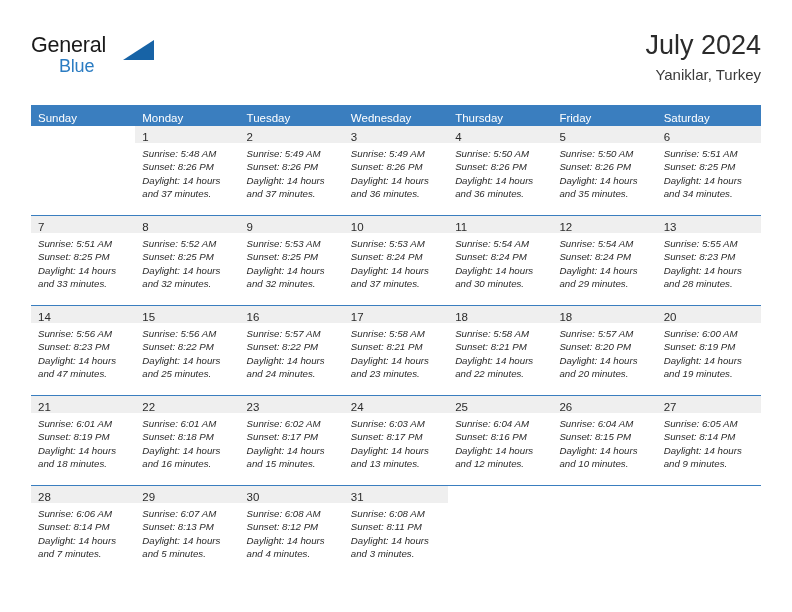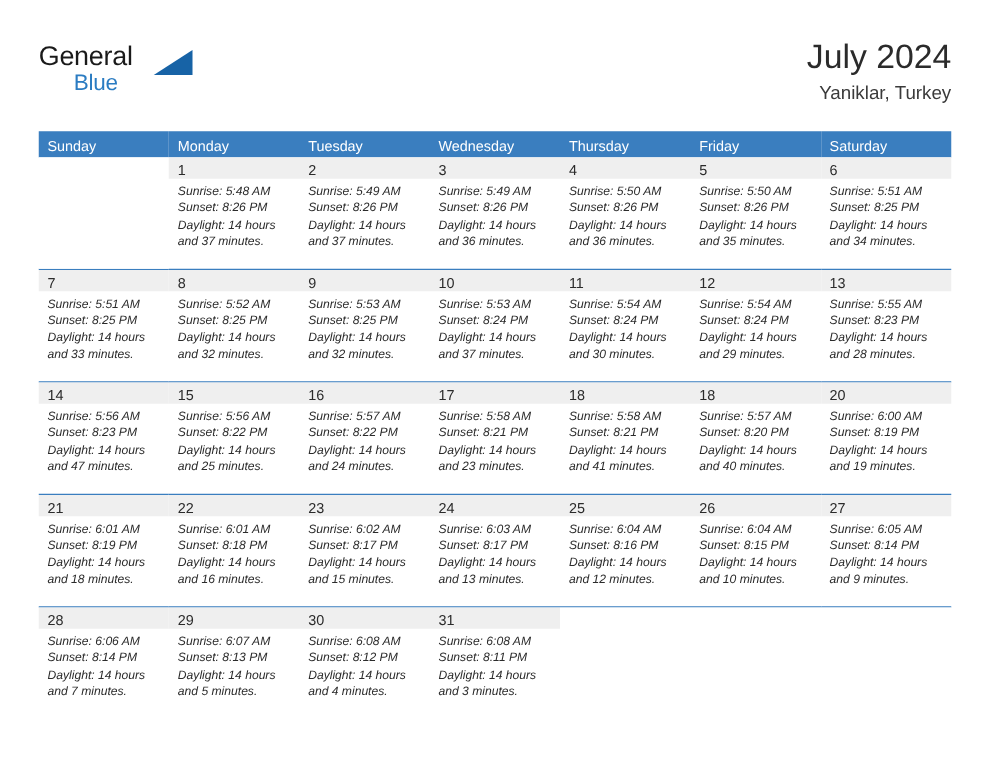--- a/index.html
+++ b/index.html
@@ -377,32 +377,32 @@
               </div>
             </div>
           </td>
           <td>
             <div class="cell">
               <div class="daynum-band"><span class="daynum">18</span></div>
               <div class="cell-body">
                 <div class="cell-line">Sunrise: 5:58 AM</div>
                 <div class="cell-line">Sunset: 8:21 PM</div>
                 <div class="cell-line">Daylight: 14 hours</div>
-                <div class="cell-line">and 41 minutes.</div>
+                <div class="cell-line">and 22 minutes.</div>
               </div>
             </div>
           </td>
           <td>
             <div class="cell">
               <div class="daynum-band"><span class="daynum">18</span></div>
               <div class="cell-body">
                 <div class="cell-line">Sunrise: 5:57 AM</div>
                 <div class="cell-line">Sunset: 8:20 PM</div>
                 <div class="cell-line">Daylight: 14 hours</div>
-                <div class="cell-line">and 40 minutes.</div>
+                <div class="cell-line">and 20 minutes.</div>
               </div>
             </div>
           </td>
           <td>
             <div class="cell">
               <div class="daynum-band"><span class="daynum">20</span></div>
               <div class="cell-body">
                 <div class="cell-line">Sunrise: 6:00 AM</div>
                 <div class="cell-line">Sunset: 8:19 PM</div>
                 <div class="cell-line">Daylight: 14 hours</div>

